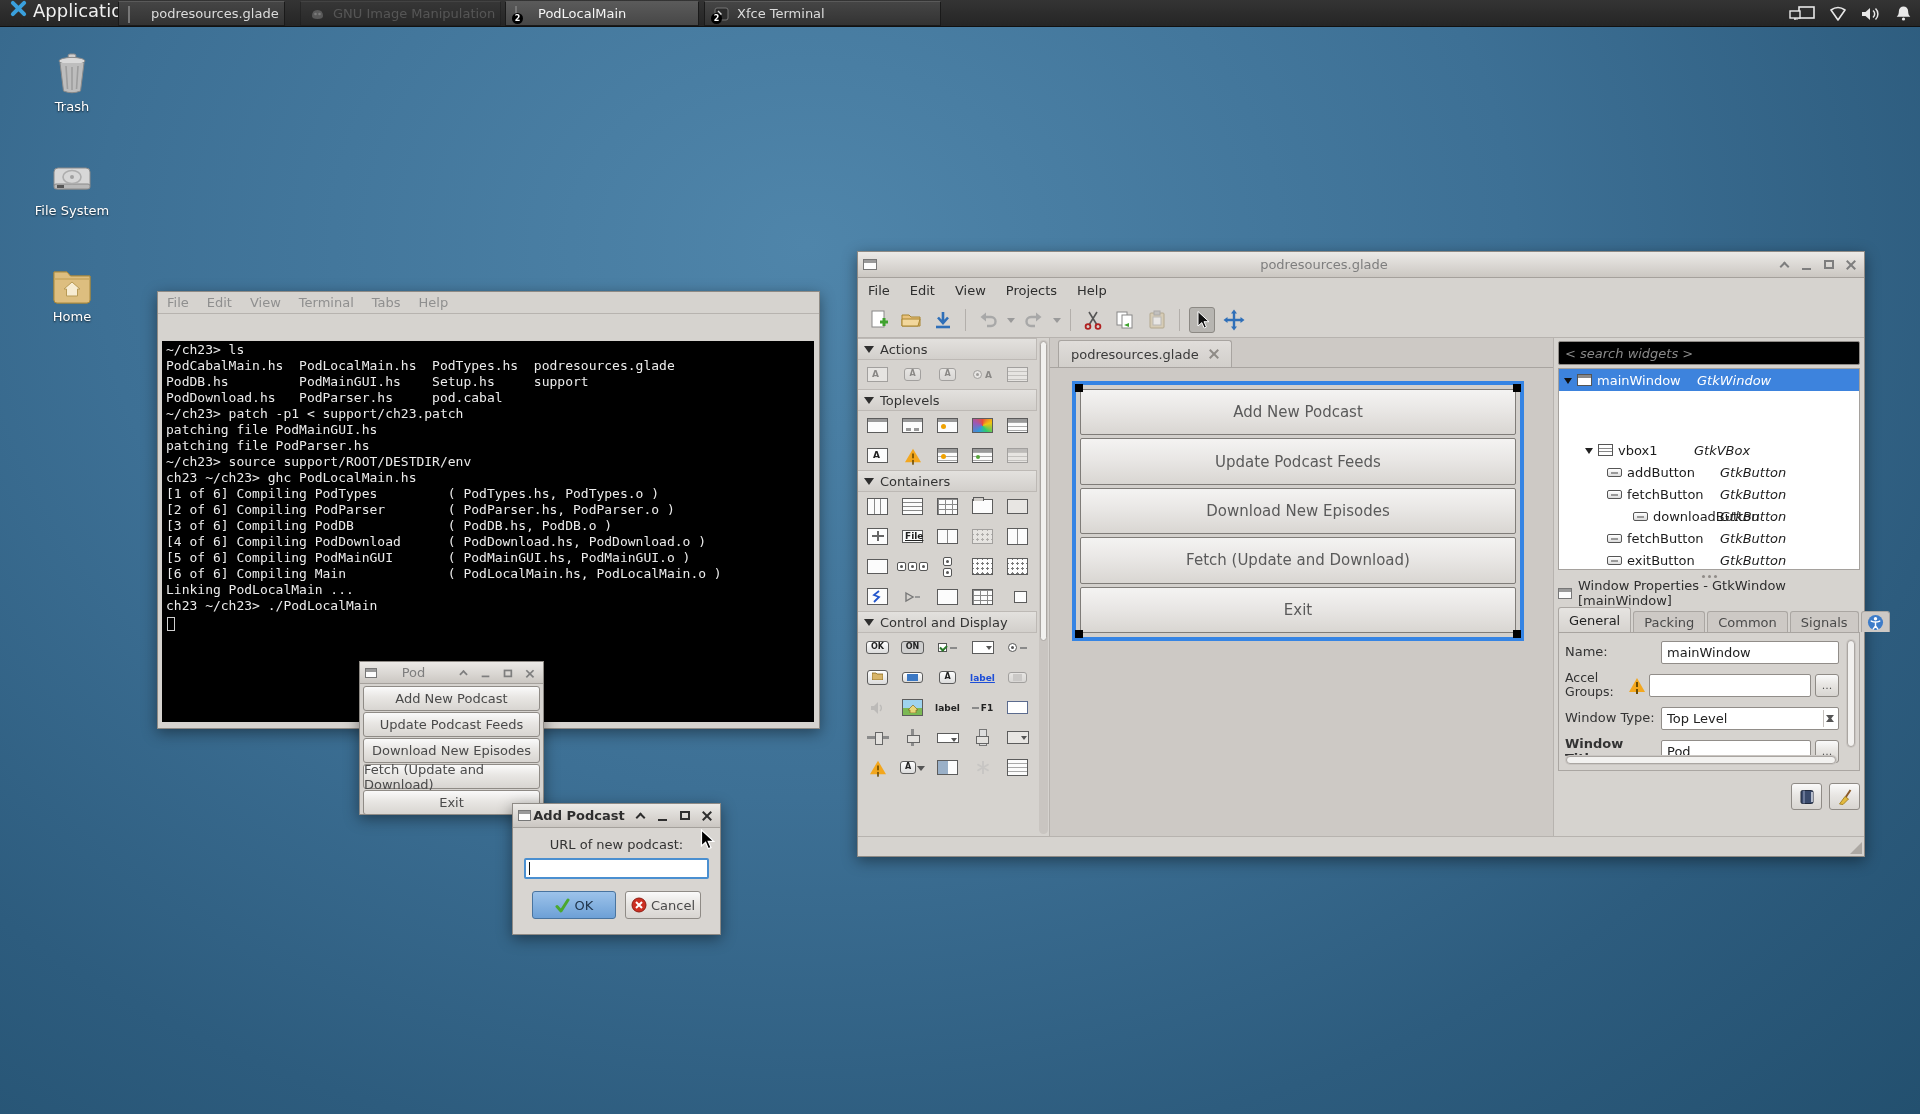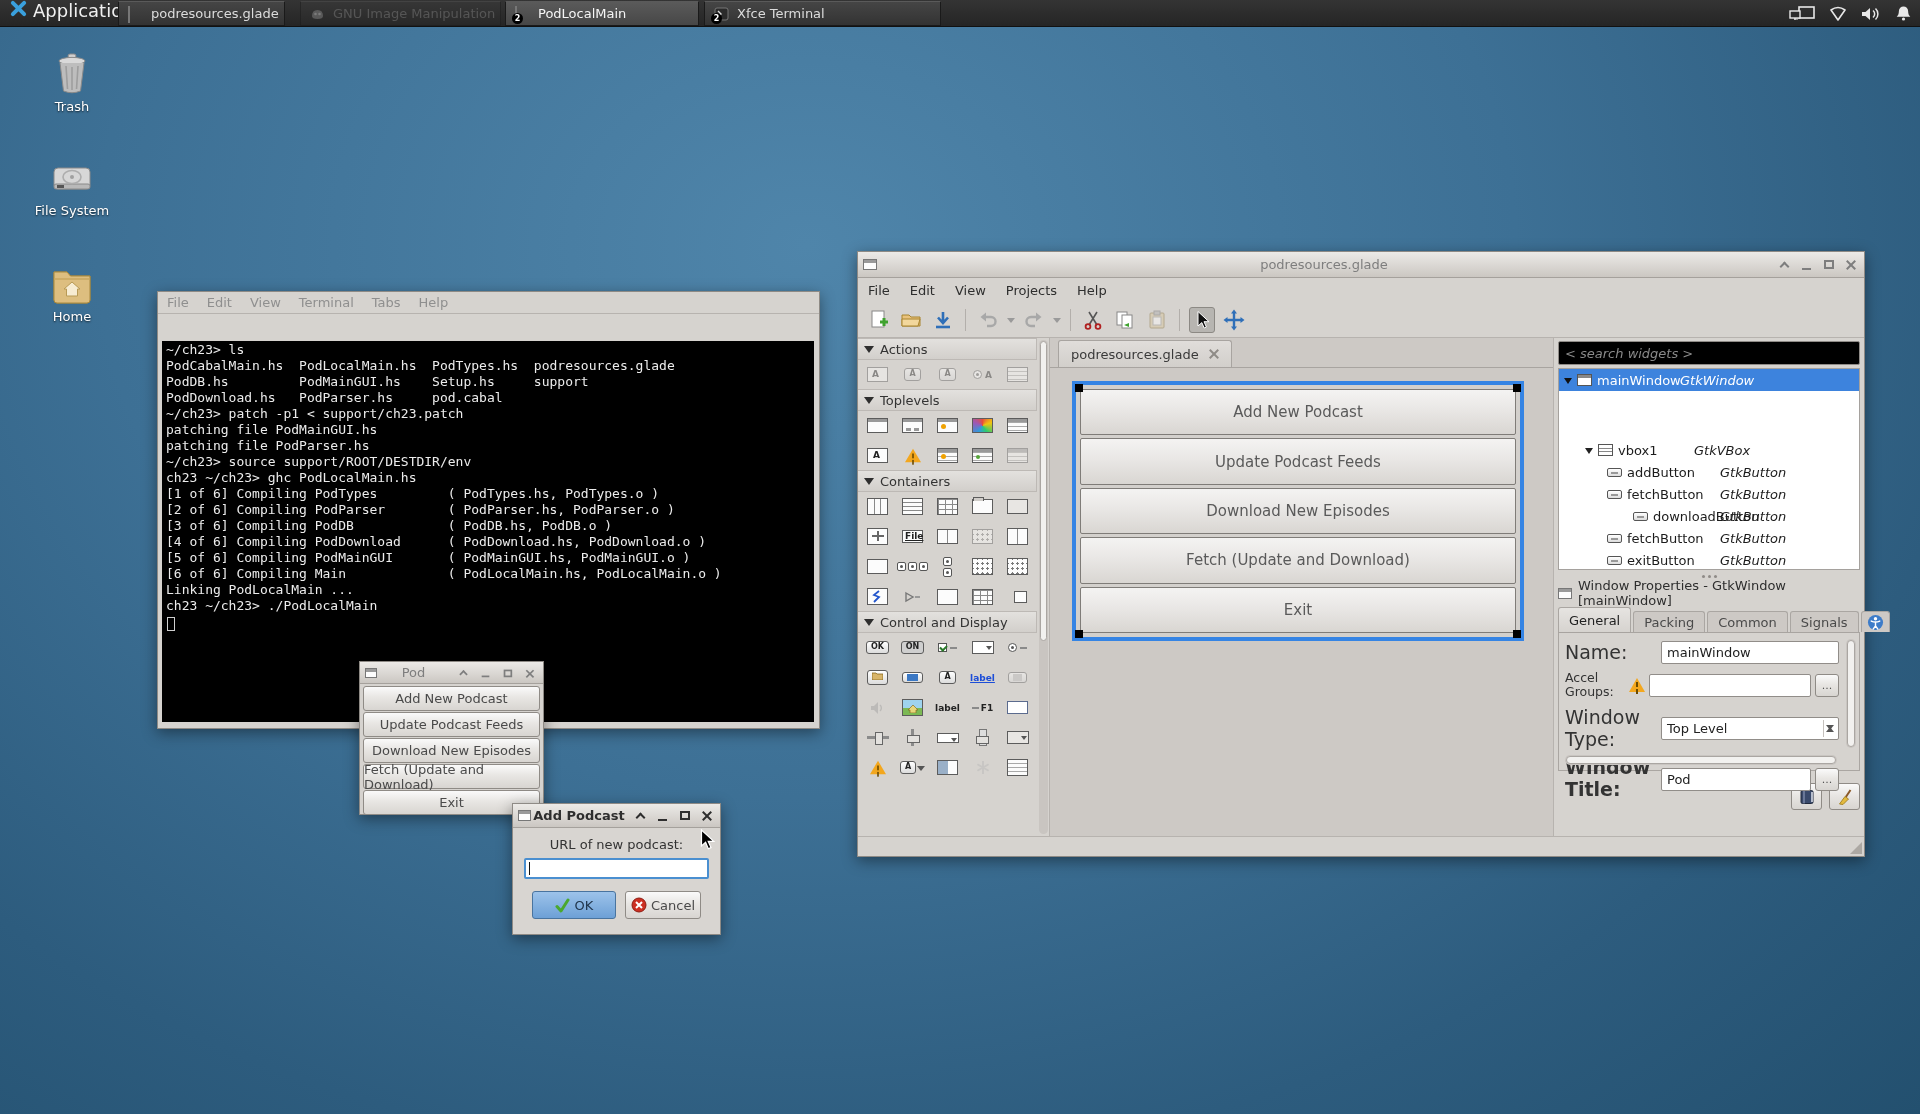--- a/index.html
+++ b/index.html
@@ -130,40 +130,40 @@
   .hndl { position:absolute; width:8px; height:8px; background:#000; }
   .dzbtn { flex:1; background:linear-gradient(#f4f3f2,#e9e7e5 45%,#d9d6d2); border:1px solid #7f7c78; border-radius:2px; color:#5a5a5a; font-size:15px; display:flex; align-items:center; justify-content:center; }
 
   
   .rpanel { width:310px; flex:none; display:flex; flex-direction:column; padding:3px 4px 0; }
   .search { height:24px; background:#000000; border:1px solid #8f8b87; border-radius:2px; display:flex; align-items:center; padding:0 6px; font-size:13px; font-style:italic; color:#8a8a8a; }
   .tree { margin-top:3px; height:202px; background:#fff; border:1px solid #a5a19d; overflow:hidden; }
   .trow { position:relative; height:22px; display:flex; align-items:center; font-size:13px; color:#1c1c1c; }
   .trow.sel { background:#3d83dd; color:#fff; }
   .trow .type { position:absolute; font-style:italic; }
-  .d0 .type { left:121px; } .d1 .type { left:135px; } .d2 .type { left:161px; }
+  .d0 .type { left:138px; } .d1 .type { left:135px; } .d2 .type { left:161px; }
   .texp-o { width:0; height:0; border:4px solid transparent; border-top:6px solid #222; margin:5px 3px 0 5px; }
   .trow.sel .texp-o { border-top-color:#111; }
   .texp-c { width:0; height:0; border:4px solid transparent; border-left:6px solid #222; margin-left:7px; margin-right:2px; }
   .ti { width:15px; height:12px; border:1px solid #555; background:#fff; position:relative; margin:0 5px 0 2px; flex:none; }
   .ti-win::before { content:""; position:absolute; inset:0 0 auto 0; height:3px; background:#888; }
   .ti-vbox { background-image:repeating-linear-gradient(180deg, #fff 0 2.6px, #888 2.6px 3.6px); }
   .ti-btn { height:9px; border-radius:2px; background:linear-gradient(#fff,#ddd); }
   .ti-btn::after { content:""; position:absolute; left:3px; top:3px; width:7px; height:2px; background:#999; }
   .ti-dlg::before { content:""; position:absolute; inset:0 0 auto 0; height:3px; background:#888; }
   .ti-dlg::after { content:""; position:absolute; bottom:1px; left:2px; width:4px; height:2px; background:#999; box-shadow:6px 0 0 #999; }
   .splitter { height:13px; display:flex; align-items:center; justify-content:center; }
   .splitter i { width:3px; height:3px; border-radius:50%; background:#8f8b87; box-shadow:6px 0 0 #8f8b87, -6px 0 0 #8f8b87; }
   .phead { display:flex; align-items:center; gap:6px; font-size:13px; color:#2e2e2e; height:20px; }
   .ptabs { display:flex; align-items:flex-end; height:27px; margin-top:3px; border-bottom:1px solid #a8a4a0; gap:2px; }
   .ptab { height:21px; padding:0 10px; font-size:13px; color:#4a4a4a; display:flex; align-items:center; border:1px solid #aaa6a2; border-bottom:none; border-radius:3px 3px 0 0; background:#cdc9c5; }
   .ptab.on { height:25px; background:linear-gradient(#e6e4e1,#d6d3cf); color:#222; }
   .fields { position:relative; border:1px solid #aaa6a2; border-top:none; background:#d6d3cf; padding:8px 20px 4px 6px; height:138px; }
   .frow { display:flex; align-items:center; margin-bottom:7px; gap:4px; }
-  .flabel { width:92px; flex:none; font-size:19px; color:#333; line-height:1.15; }
+  .flabel { width:92px; flex:none; font-size:13px; color:#333; line-height:1.15; }
   .fentry { flex:1; height:23px; background:#fff; border:1px solid #918d89; border-radius:2px; display:flex; align-items:center; padding:0 5px; font-size:13px; color:#222; }
   .fbtn { width:24px; height:23px; flex:none; font-size:11px; color:#555; }
   .spin { position:relative; padding-right:18px; }
   .spin::before { content:""; position:absolute; right:14px; top:2px; bottom:2px; width:1px; background:#c5c1bd; }
   .spin .up { position:absolute; right:4px; top:5px; width:0; height:0; border:4px solid transparent; border-bottom:5px solid #555; }
   .spin .dn { position:absolute; right:4px; bottom:5px; width:0; height:0; border:4px solid transparent; border-top:5px solid #555; }
   .vscr { position:absolute; right:3px; top:6px; bottom:22px; width:10px; background:#c9c5c1; border-radius:5px; }
   .vscr i { position:absolute; inset:1px; background:#f2f1ef; border:1px solid #aaa6a2; border-radius:5px; }
   .hscr { position:absolute; left:6px; right:22px; bottom:5px; height:10px; background:#c9c5c1; border-radius:5px; }
   .hscr i { position:absolute; inset:1px; background:#f2f1ef; border:1px solid #aaa6a2; border-radius:5px; }

